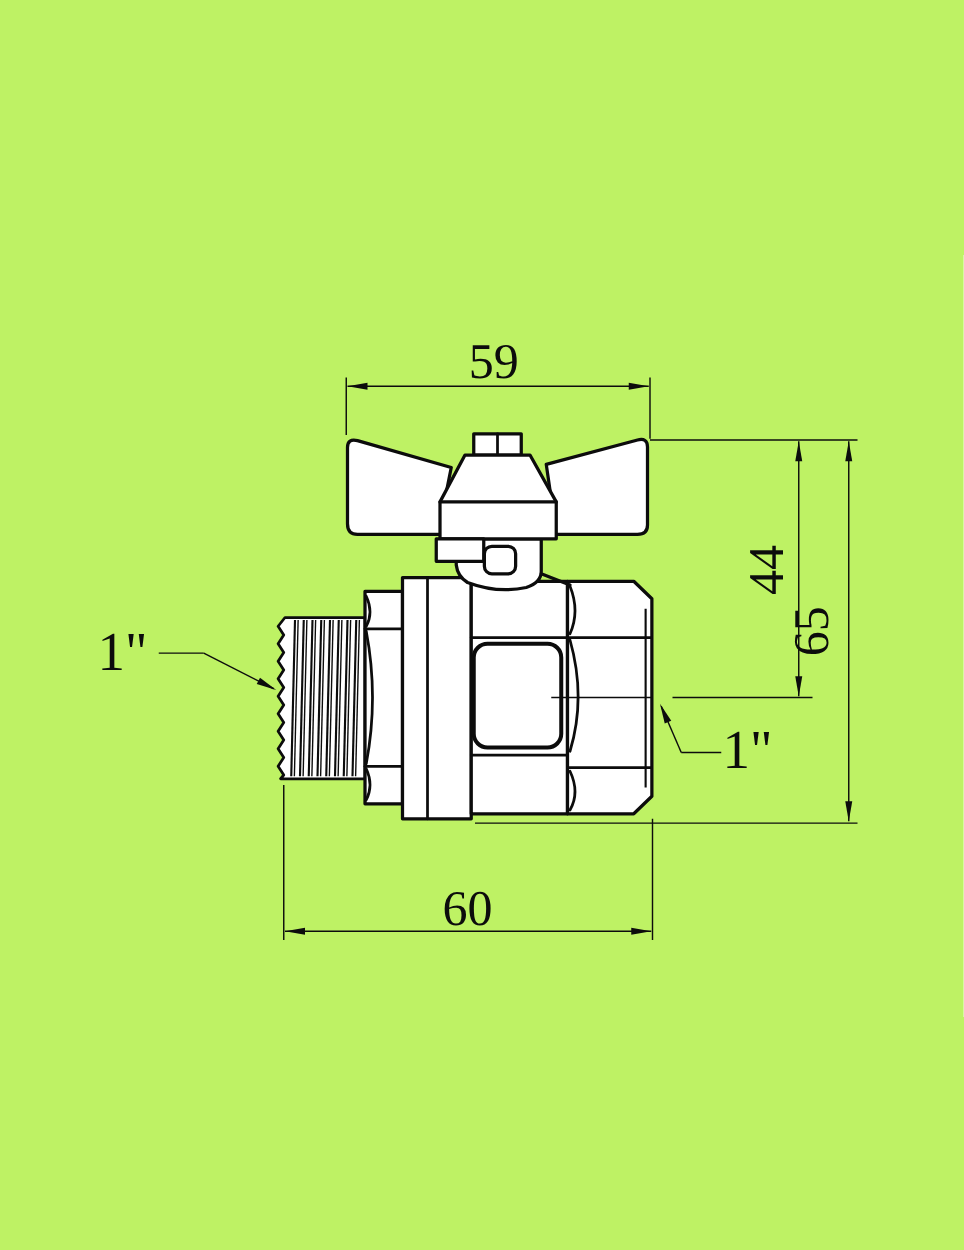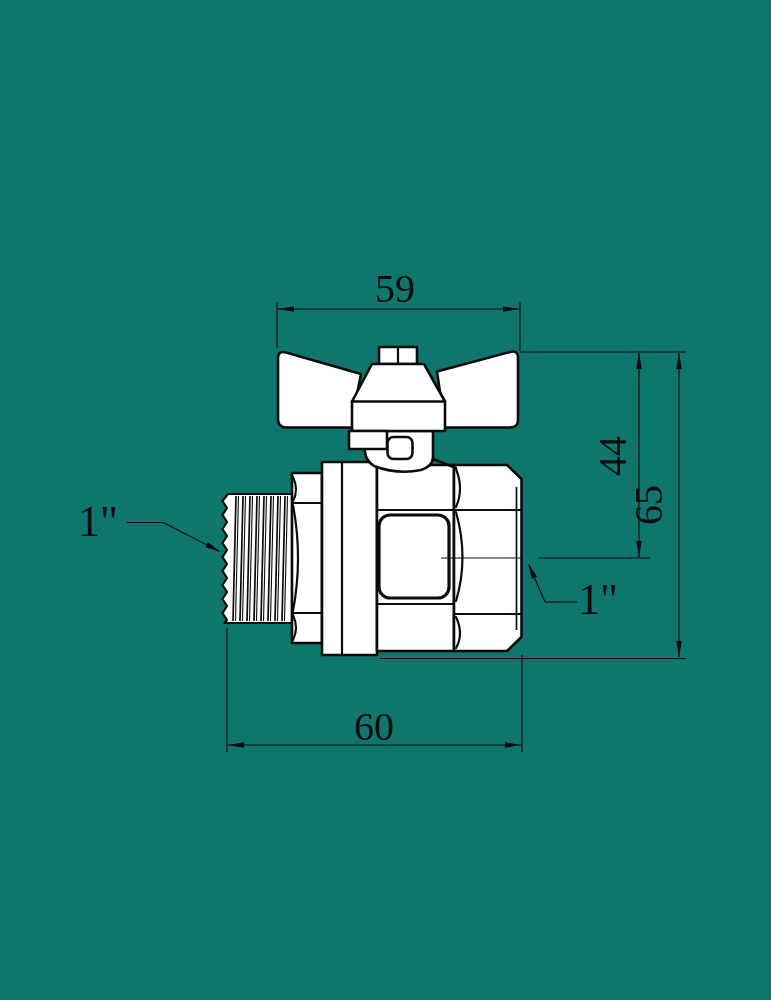--- a/index.html
+++ b/index.html
@@ -1,16 +1,16 @@
 <!DOCTYPE html>
 <html><head>
 <meta charset="utf-8">
 <style>
   html,body { margin:0; padding:0; background:#ffffff; }
-  .canvas { width:771px; height:1000px; position:relative; background:#0f766e; overflow:hidden; }
+  .canvas { width:771px; height:1000px; position:relative; background:#bef264; overflow:hidden; }
   svg { display:block; }
   
   .o  { fill:#ffffff; stroke:#0c0c0c; stroke-width:2.6; stroke-linejoin:round; }
   .o2 { fill:#ffffff; stroke:#0c0c0c; stroke-width:2.2; stroke-linejoin:round; }
   .ol { fill:none; stroke:#0c0c0c; stroke-width:2.6; stroke-linecap:round; }
   .ol2{ fill:none; stroke:#0c0c0c; stroke-width:2.2; stroke-linecap:round; }
   .thread { fill:none; stroke:#0c0c0c; stroke-width:1.7; }
   .thread2{ fill:none; stroke:#0c0c0c; stroke-width:1.1; }
   .winln { fill:#ffffff; stroke:#0c0c0c; stroke-width:3.2; }
   

